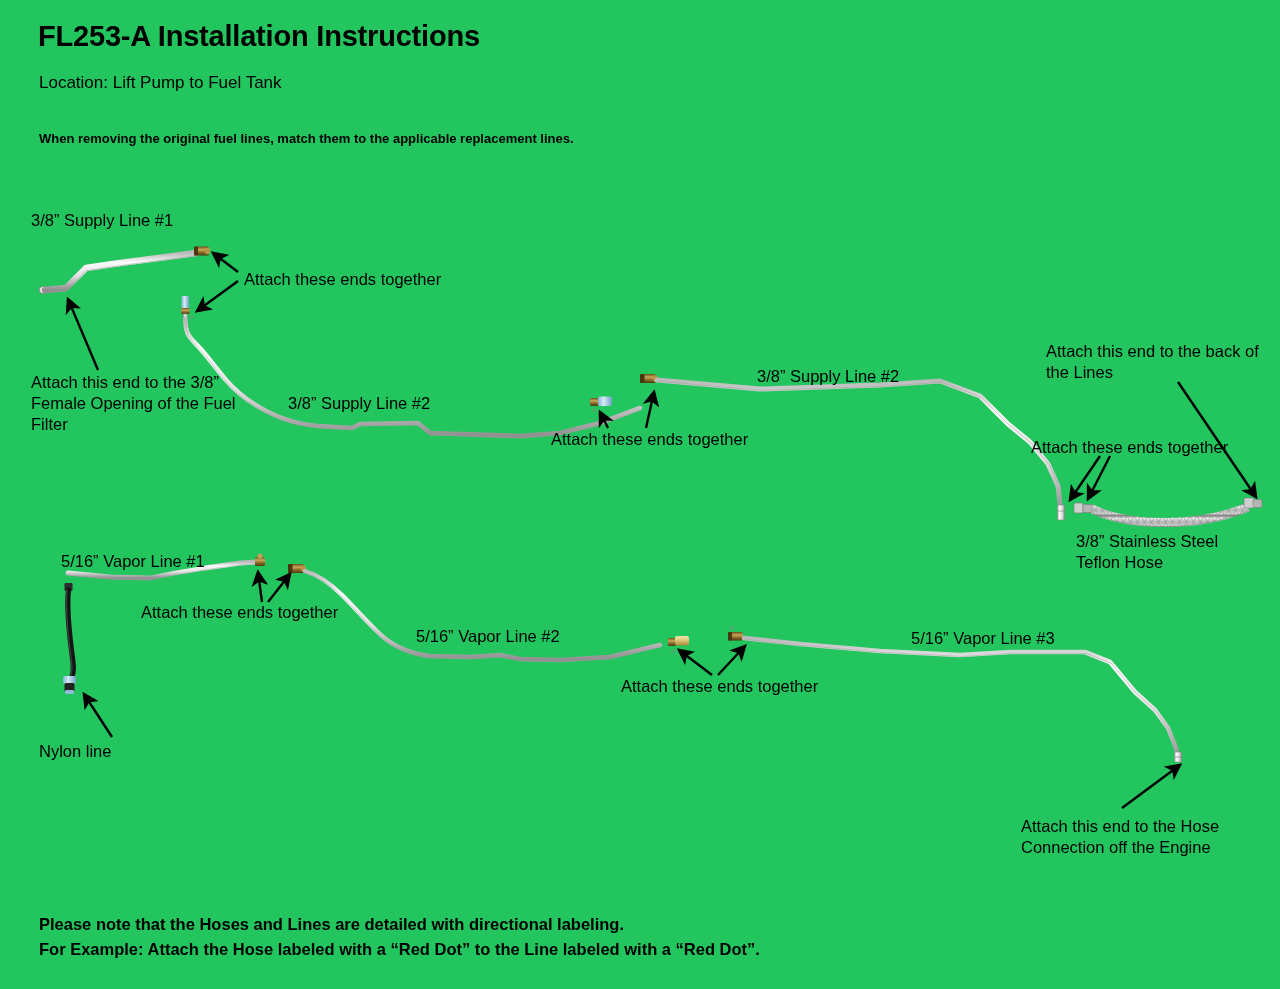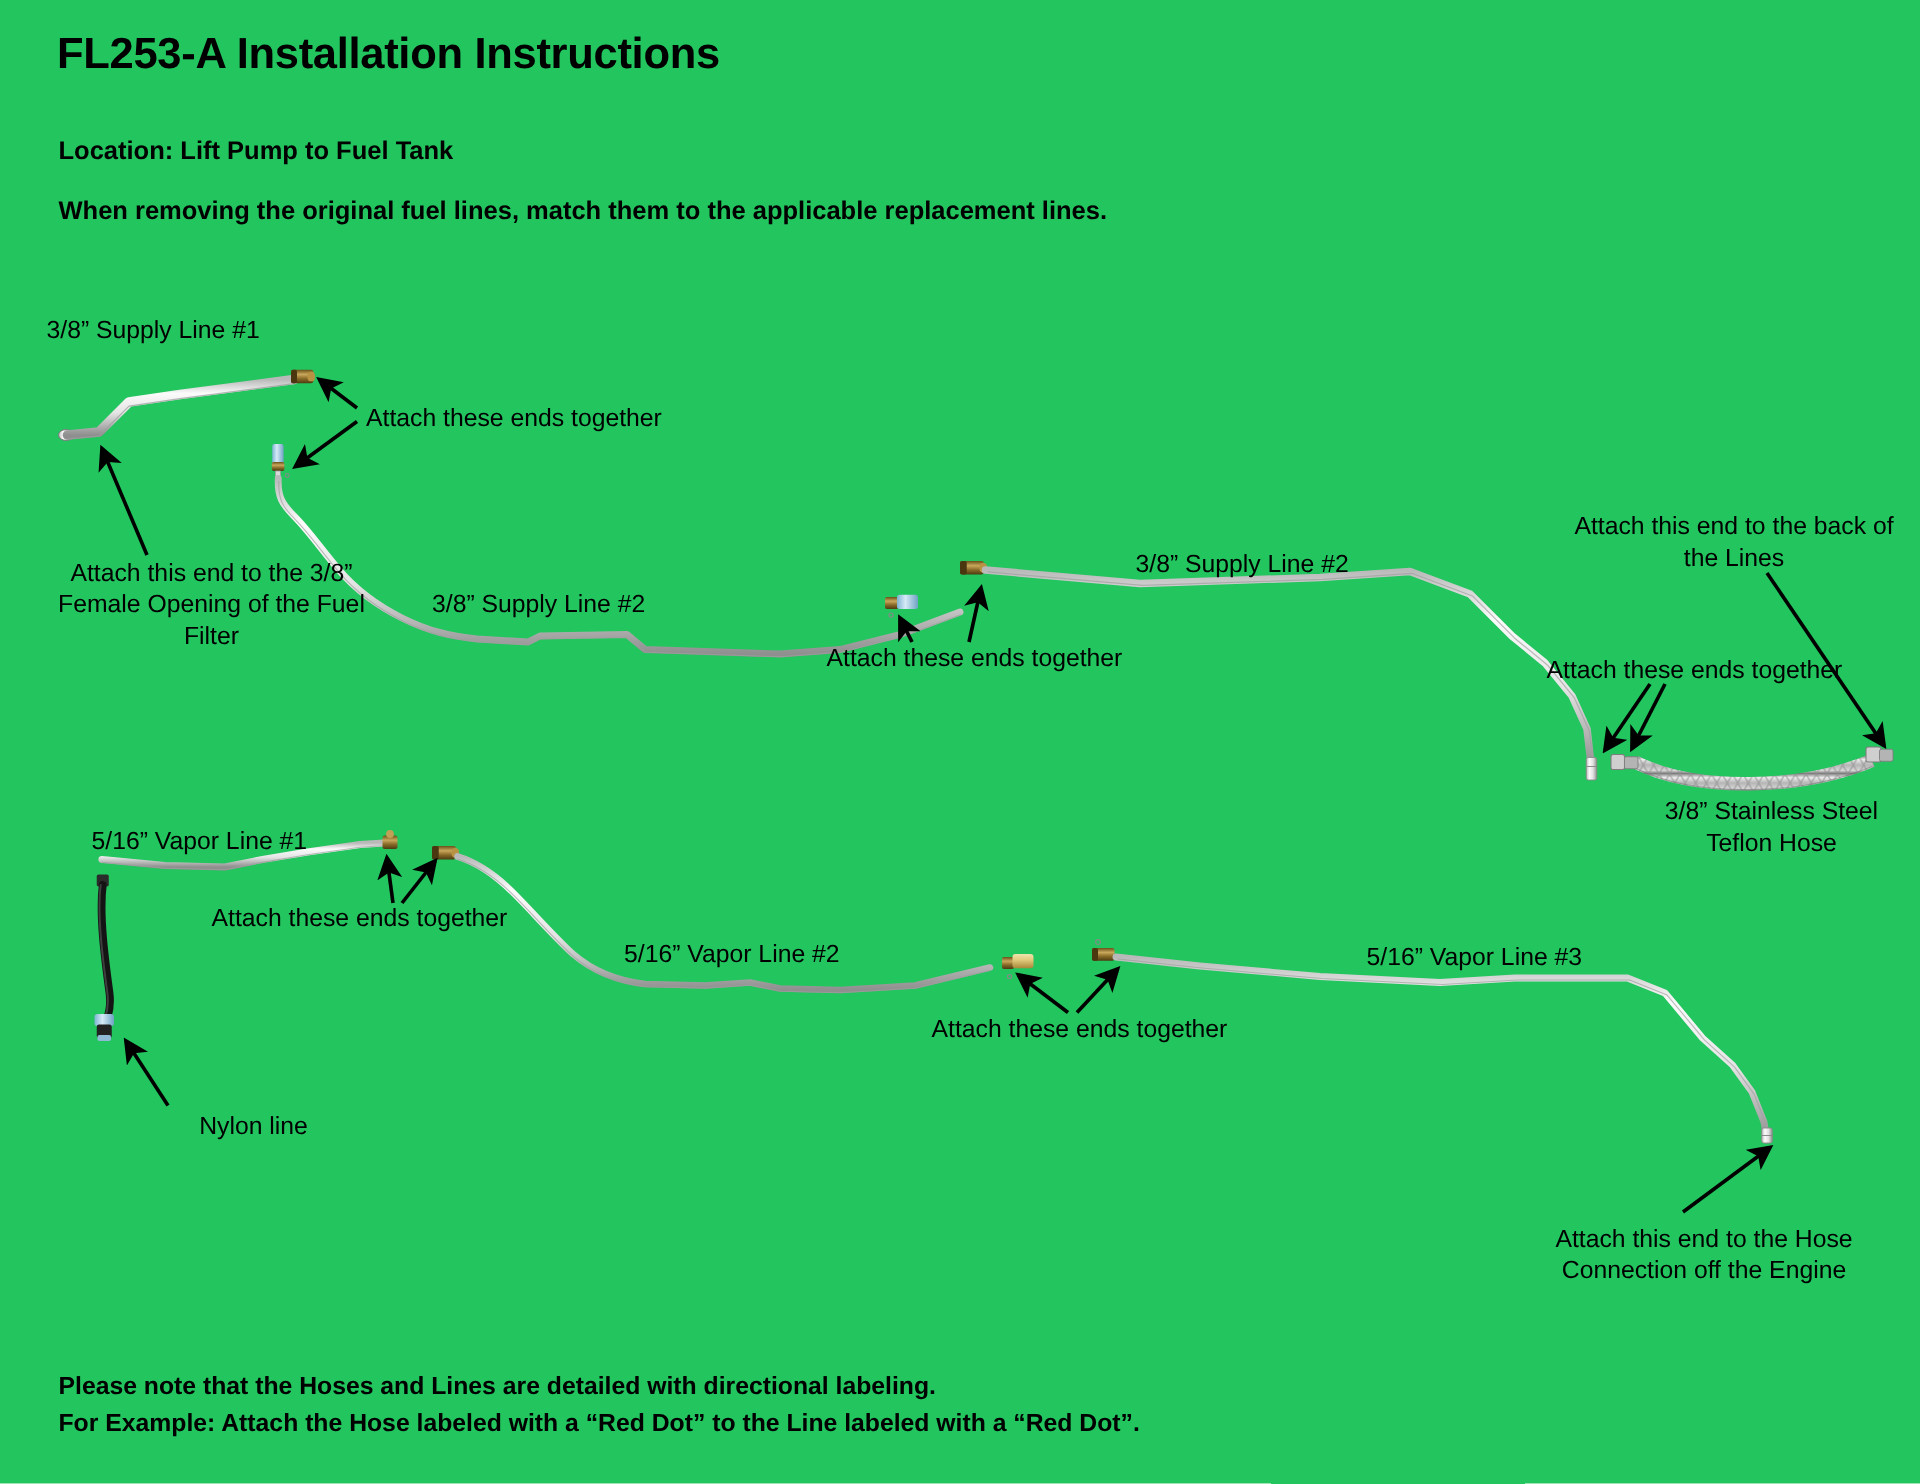--- a/index.html
+++ b/index.html
@@ -27,40 +27,38 @@
     top: 20px;
     font-size: 29px;
     font-weight: bold;
     letter-spacing: -0.2px;
     white-space: nowrap;
   }
   #doc-location {
     left: 39px;
     top: 73px;
     font-size: 17px;
-    font-weight: bold;
+    font-weight: normal;
     white-space: nowrap;
-    margin-top: 18px;
   }
   #doc-instruction {
     left: 39px;
     top: 131px;
-    font-size: 17px;
+    font-size: 13px;
     font-weight: bold;
     white-space: nowrap;
   }
 
   
   .diagram-label {
     font-size: 16.5px;
     font-weight: normal;
     white-space: nowrap;
     line-height: 21px;
     color: #000000;
-    text-align: center;
   }
   .diagram-label.multiline { white-space: normal; }
 
   
   #footer-note {
     left: 39px;
     top: 888px;
     font-size: 16.5px;
     font-weight: bold;
     line-height: 25px;

